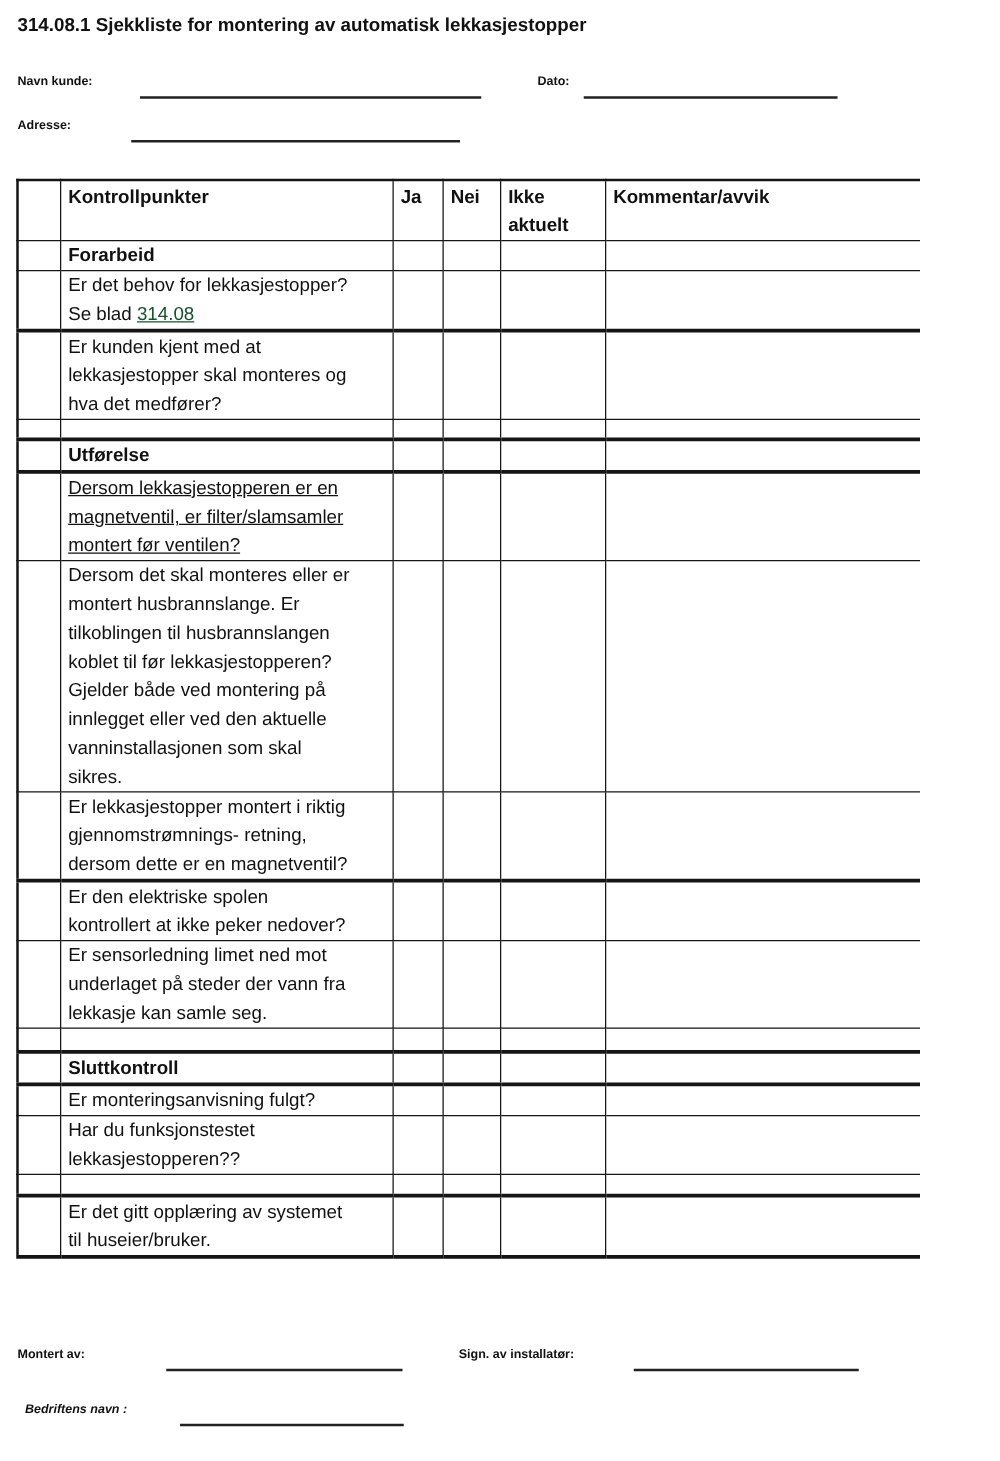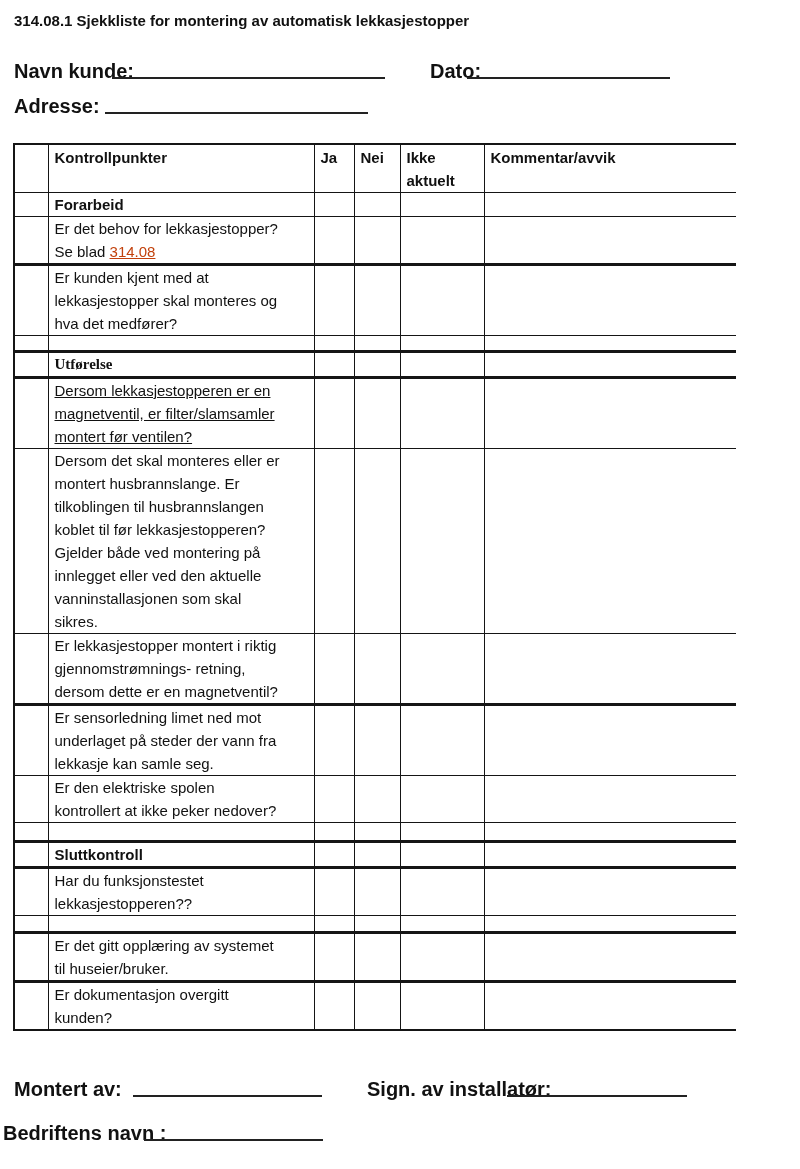--- a/index.html
+++ b/index.html
@@ -2,21 +2,21 @@
 <html lang="no"><head>
 <meta charset="utf-8">
 <style>
   html,body{margin:0;padding:0;background:#ffffff;}
   .page{
     position:relative;width:736px;height:1169px;background:#fff;
     font-family:"Liberation Sans","DejaVu Sans",sans-serif;color:#111;
     overflow:hidden;
   }
   .abs{position:absolute;}
-  .lbl{font-size:20px;font-weight:bold;white-space:nowrap;}
+  .lbl{font-size:10px;font-weight:bold;white-space:nowrap;}
   .doc-title{font-size:15px;font-weight:bold;white-space:nowrap;}
   
   .fill-line{position:absolute;height:17px;border-bottom:2px solid #222;}
   
   table.checklist{border-collapse:collapse;table-layout:fixed;width:774px;border:2px solid #151515;}
   table.checklist th, table.checklist td{
     border:1.5px solid #151515;
     vertical-align:top;
     padding:0 4px 0 6px;
     font-size:15px;line-height:23px;
@@ -70,21 +70,21 @@
             <td class="row-index"></td>
             <td class="section">Forarbeid</td>
             <td></td>
             <td></td>
             <td></td>
             <td></td>
           </tr>
           <tr class="thick-bottom" style="height: 46px; margin-top: 33px;">
             <td class="row-index"></td>
             <td>Er det behov for lekkasjestopper?
-Se blad <a class="doc-link" href="#" style="color: #c2410c;">314.08</a></td>
+Se blad <a class="doc-link" href="#" style="color: #14532d;">314.08</a></td>
             <td></td>
             <td></td>
             <td></td>
             <td></td>
           </tr>
           <tr style="height: 69px;">
             <td class="row-index"></td>
             <td>Er kunden kjent med at
 lekkasjestopper skal monteres og
 hva det medfører?</td>
@@ -94,21 +94,21 @@
             <td></td>
           </tr>
           <tr class="thick-bottom" style="height: 16px;">
             <td class="row-index"></td>
             <td></td>
             <td></td>
             <td></td>
             <td></td>
             <td></td>
           </tr>
-          <tr class="thick-bottom" style="height: 23px; font-family: Liberation Serif, serif;">
+          <tr class="thick-bottom" style="height: 23px;">
             <td class="row-index"></td>
             <td class="section">Utførelse</td>
             <td></td>
             <td></td>
             <td></td>
             <td></td>
           </tr>
           <tr style="height: 66px; text-decoration: underline;">
             <td class="row-index"></td>
             <td>Dersom lekkasjestopperen er en
@@ -137,50 +137,58 @@
           <tr class="thick-bottom" style="height: 69px;">
             <td class="row-index"></td>
             <td>Er lekkasjestopper montert i riktig
 gjennomstrømnings- retning,
 dersom dette er en magnetventil?</td>
             <td></td>
             <td></td>
             <td></td>
             <td></td>
           </tr>
+          <tr style="height: 46px;">
+            <td class="row-index"></td>
+            <td>Er den elektriske spolen
+kontrollert at ikke peker nedover?</td>
+            <td></td>
+            <td></td>
+            <td></td>
+            <td></td>
+          </tr>
           <tr style="height: 69px;">
             <td class="row-index"></td>
             <td>Er sensorledning limet ned mot
 underlaget på steder der vann fra
 lekkasje kan samle seg.</td>
             <td></td>
             <td></td>
             <td></td>
             <td></td>
           </tr>
-          <tr style="height: 46px;">
-            <td class="row-index"></td>
-            <td>Er den elektriske spolen
-kontrollert at ikke peker nedover?</td>
-            <td></td>
-            <td></td>
-            <td></td>
-            <td></td>
-          </tr>
           <tr class="thick-bottom" style="height: 19px;">
             <td class="row-index"></td>
             <td></td>
             <td></td>
             <td></td>
             <td></td>
             <td></td>
           </tr>
           <tr class="thick-bottom" style="height: 23px; margin-left: 45px;">
             <td class="row-index"></td>
             <td class="section">Sluttkontroll</td>
+            <td></td>
+            <td></td>
+            <td></td>
+            <td></td>
+          </tr>
+          <tr style="height: 23px;">
+            <td class="row-index"></td>
+            <td>Er monteringsanvisning fulgt?</td>
             <td></td>
             <td></td>
             <td></td>
             <td></td>
           </tr>
           <tr style="height: 46px; border-radius: 20px;">
             <td class="row-index"></td>
             <td>Har du funksjonstestet
 lekkasjestopperen??</td>
             <td></td>
@@ -193,39 +201,30 @@
             <td></td>
             <td></td>
             <td></td>
             <td></td>
             <td></td>
           </tr>
           <tr class="thick-bottom" style="height: 45px;">
             <td class="row-index"></td>
             <td>Er det gitt opplæring av systemet
 til huseier/bruker.</td>
-            <td></td>
-            <td></td>
-            <td></td>
-            <td></td>
-          </tr>
-          <tr style="height: 48px;">
-            <td class="row-index"></td>
-            <td>Er dokumentasjon overgitt
-kunden?</td>
             <td></td>
             <td></td>
             <td></td>
             <td></td>
           </tr>
         </tbody>
     </table>
   </div>
 
   <div class="abs lbl" style="left:14px;top:1078px;">Montert av:</div>
   <div class="fill-line" style="left:133px;top:1078px;width:189px;"></div>
   <div class="abs lbl" style="left:367px;top:1078px;">Sign. av installatør:</div>
   <div class="fill-line" style="left:507px;top:1078px;width:180px;"></div>
 
-  <div class="abs lbl" style="left:3px;top:1122px;">Bedriftens navn :</div>
+  <div class="abs lbl" style="left:20px;top:1122px;font-style:italic;">Bedriftens navn :</div>
   <div class="fill-line" style="left:144px;top:1122px;width:179px;"></div>
 
 </div>
 
 </body></html>

